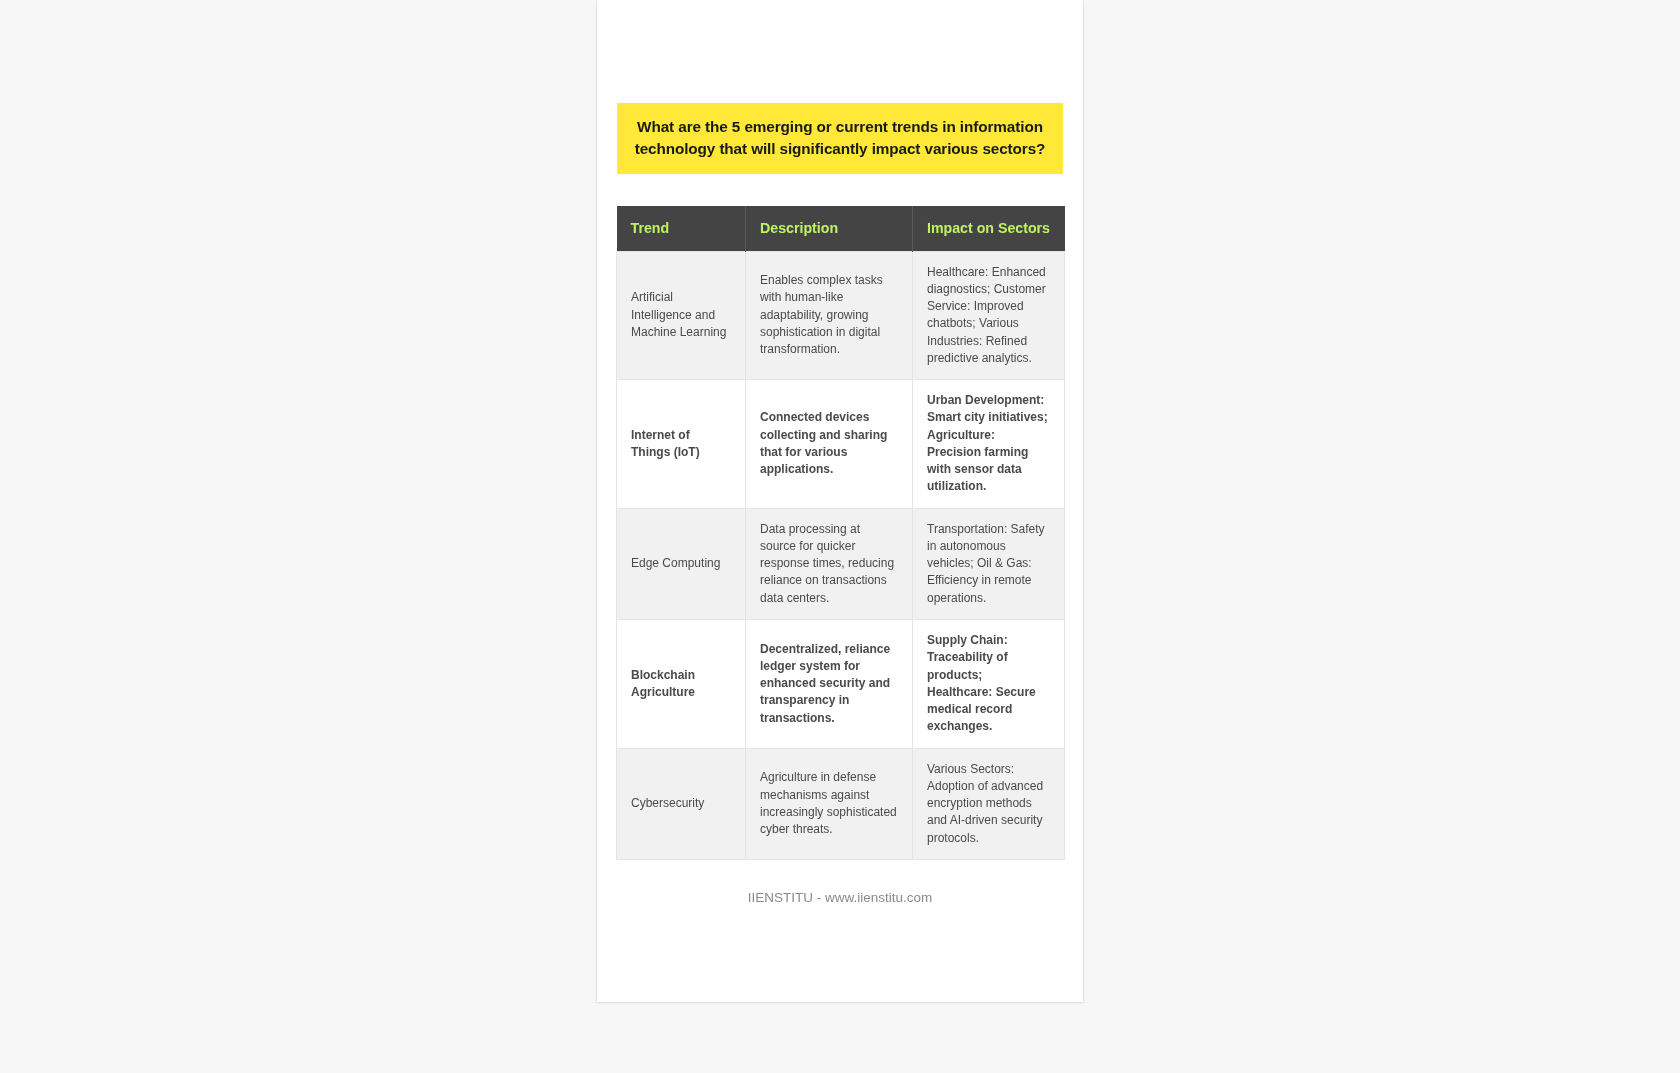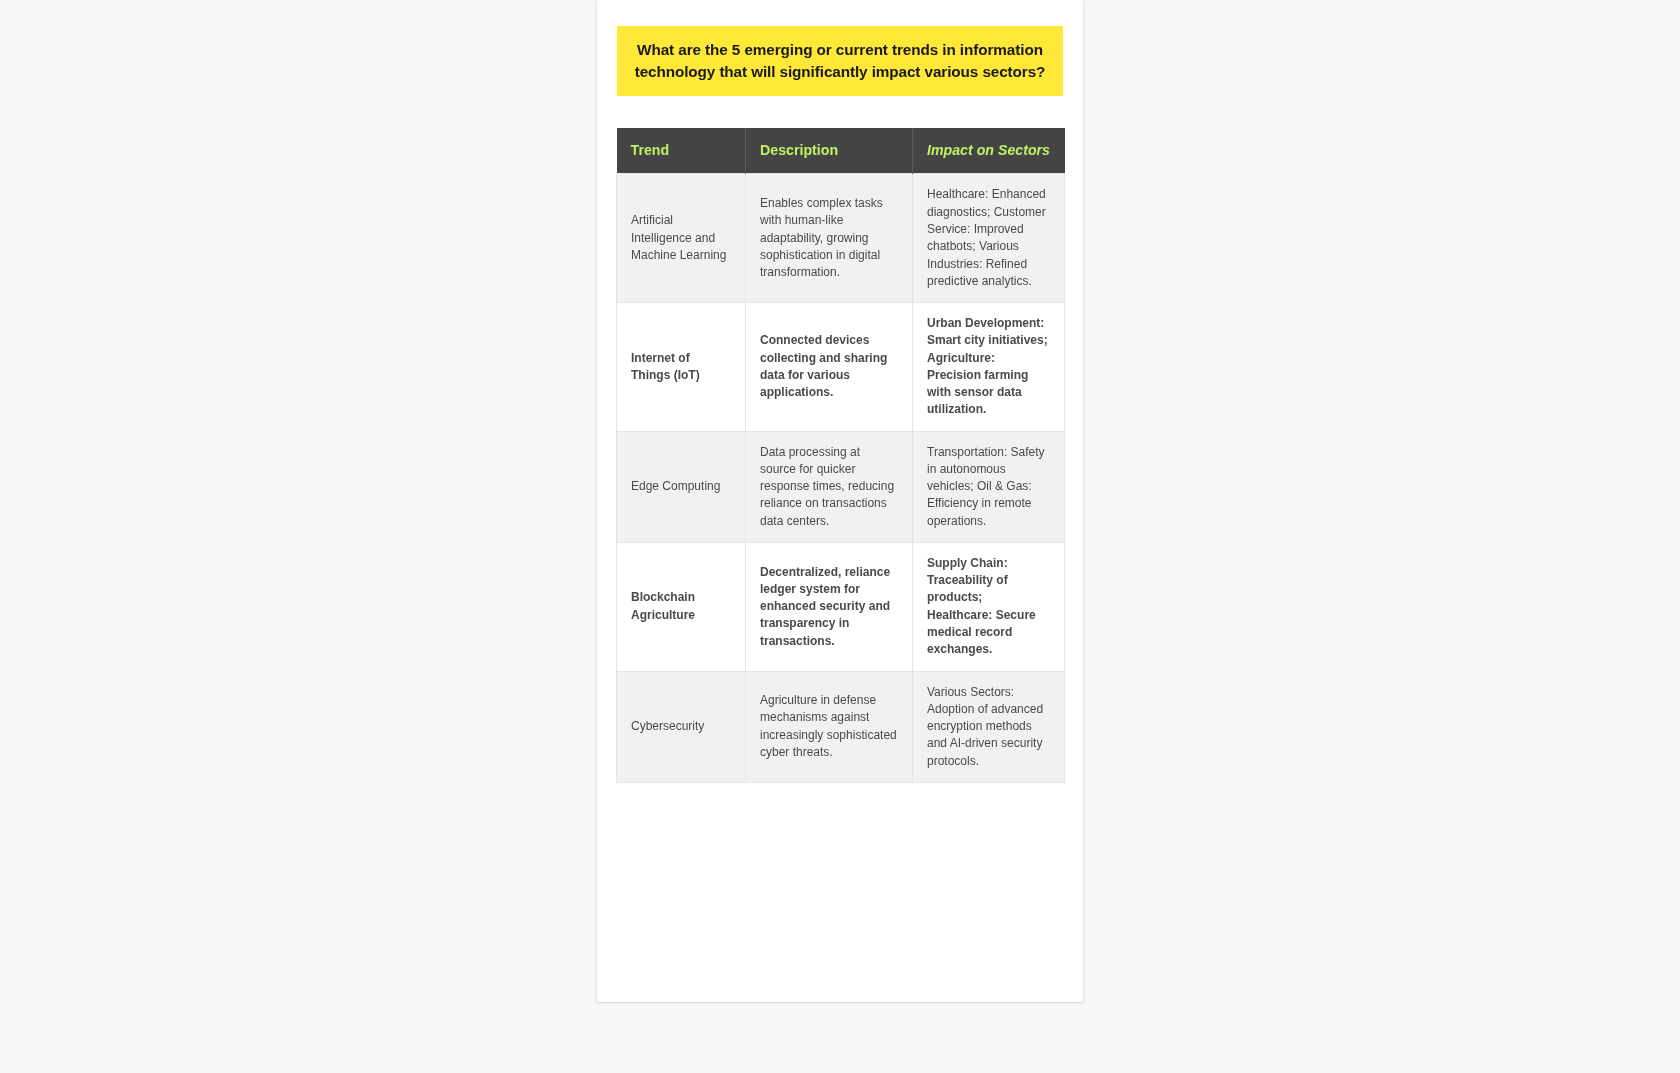--- a/index.html
+++ b/index.html
@@ -25,20 +25,21 @@
     width: 486px;
     margin-top: 0px;
     min-height: 1002px;
     background: #ffffff;
     box-shadow: 0 1px 3px rgba(0,0,0,0.10), 0 0 0 1px rgba(0,0,0,0.03);
     padding: 0 0 20px 0;
     box-sizing: border-box;
     display: flex;
     flex-direction: column;
     align-items: center;
+    justify-content: center;
   }
   .question-banner {
     width: 446px;
     margin-top: 26px;
     background: #ffe838;
     color: #1a1a1a;
     font-size: 15.3px;
     font-weight: bold;
     line-height: 1.42;
     text-align: center;
@@ -59,21 +60,21 @@
   table.trend-table th {
     background: #444444;
     color: #bef264;
     font-weight: bold;
     font-size: 14.2px;
     text-align: left;
     padding: 14px 14px 15px 14px;
     border-right: 1px solid #5a5a5a;
     vertical-align: middle;
   }
-  table.trend-table th:last-child { border-right: none; font-style: italic; }
+  table.trend-table th:last-child { border-right: none; }
   table.trend-table td {
     padding: 12px 14px 12px 14px;
     vertical-align: middle;
     color: #4a4a4a;
     line-height: 1.44;
     border: 1px solid #e4e4e4;
     font-size: 12px;
   }
   table.trend-table tbody tr.odd td { background: #f1f1f1; }
   table.trend-table tbody tr.even td { background: #ffffff; font-weight: bold; }
@@ -111,21 +112,21 @@
           </tr>
         </thead>
         <tbody>
           <tr class="odd">
             <td>Artificial Intelligence and Machine Learning</td>
             <td>Enables complex tasks with human-like adaptability, growing sophistication in digital transformation.</td>
             <td>Healthcare: Enhanced diagnostics; Customer Service: Improved chatbots; Various Industries: Refined predictive analytics.</td>
           </tr>
           <tr class="even">
             <td>Internet of Things (IoT)</td>
-            <td>Connected devices collecting and sharing data for various applications.</td>
+            <td>Connected devices collecting and sharing that for various applications.</td>
             <td>Urban Development: Smart city initiatives; Agriculture: Precision farming with sensor data utilization.</td>
           </tr>
           <tr class="odd">
             <td>Edge Computing</td>
             <td>Data processing at source for quicker response times, reducing reliance on transactions data centers.</td>
             <td>Transportation: Safety in autonomous vehicles; Oil &amp; Gas: Efficiency in remote operations.</td>
           </tr>
           <tr class="even">
             <td>Blockchain Agriculture</td>
             <td>Decentralized, reliance ledger system for enhanced security and transparency in transactions.</td>
@@ -133,15 +134,16 @@
           </tr>
           <tr class="odd">
             <td>Cybersecurity</td>
             <td>Agriculture in defense mechanisms against increasingly sophisticated cyber threats.</td>
             <td>Various Sectors: Adoption of advanced encryption methods and AI-driven security protocols.</td>
           </tr>
         </tbody>
       </table>
     </div>
 
+    <div class="footer-note">IIENSTITU - www.iienstitu.com</div>
 
   </div>
 </div>
 
 </body></html>

